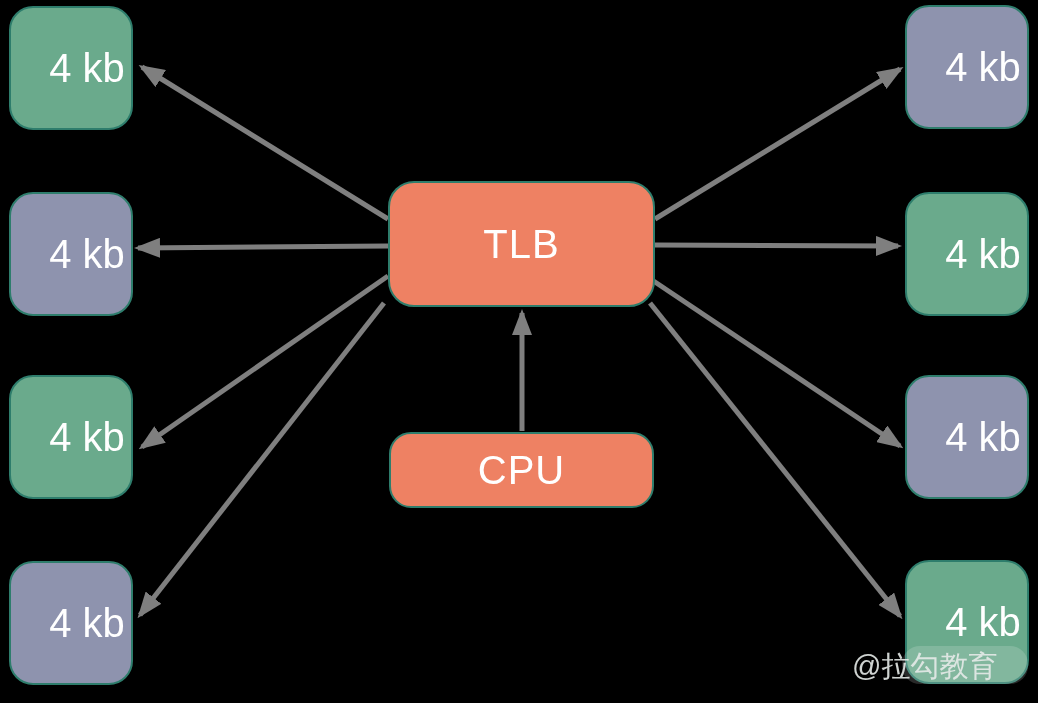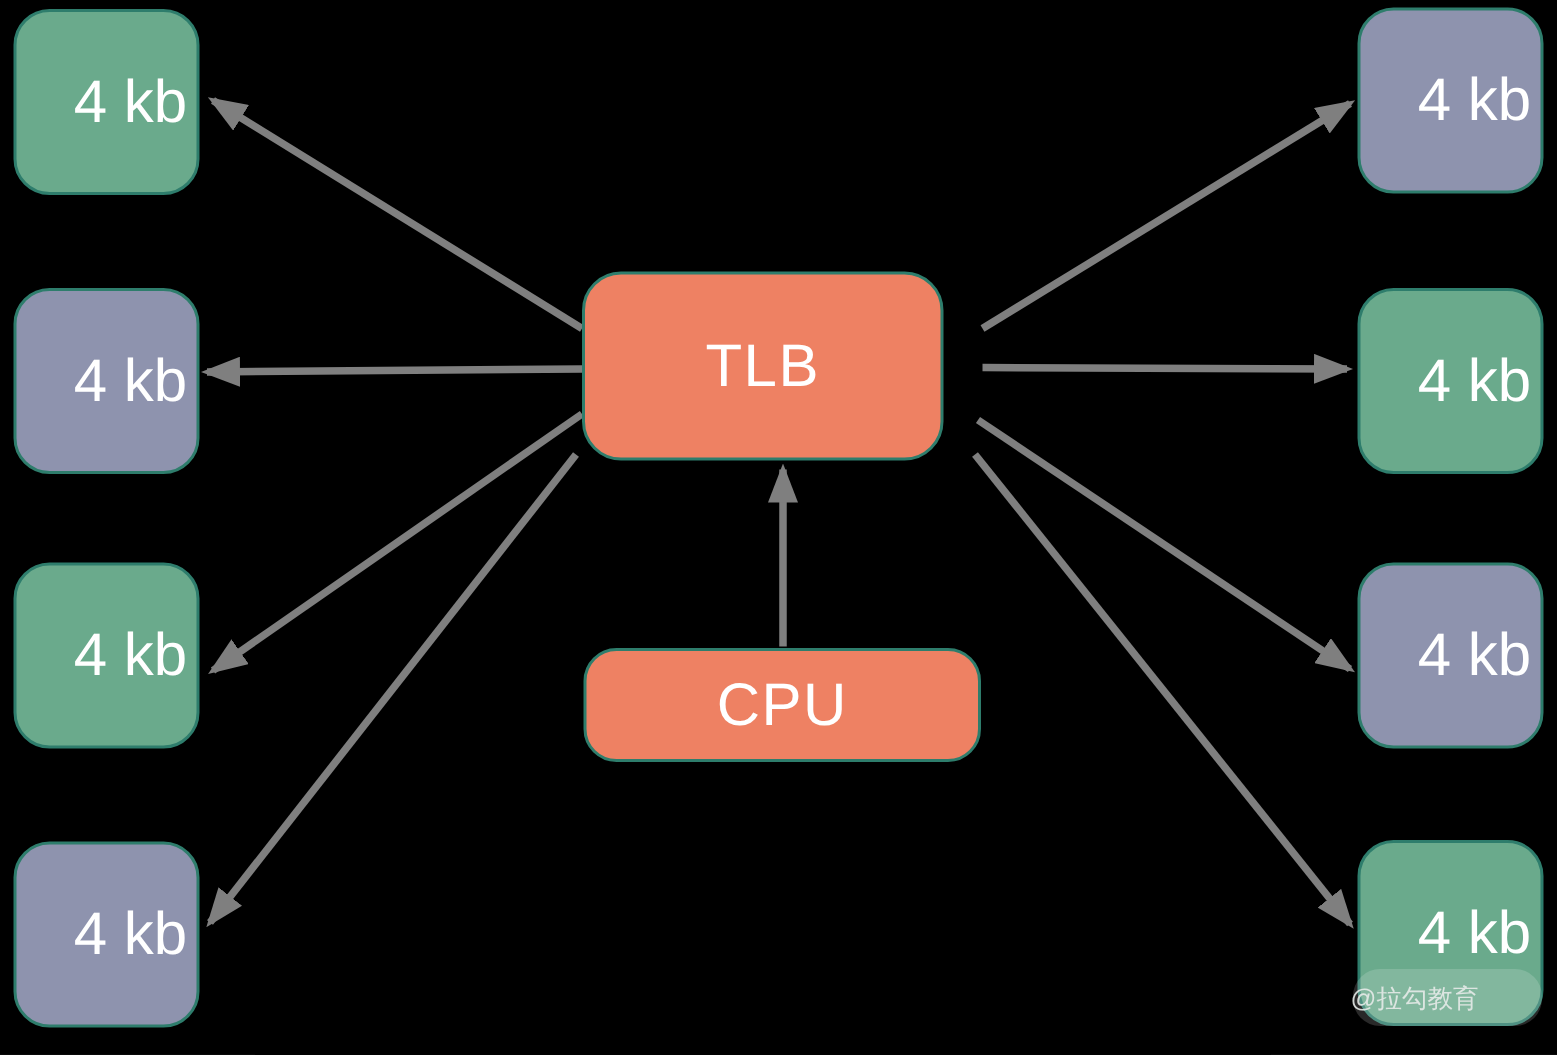--- a/index.html
+++ b/index.html
@@ -15,38 +15,38 @@
   .arrow-layer{position:absolute;left:0;top:0;width:1038px;height:703px;}
   .node{
     position:absolute;display:flex;align-items:center;justify-content:center;
     color:var(--label);border:2px solid var(--border);box-sizing:border-box;
     font-weight:500;
   }
   .page{width:124px;height:124px;border-radius:24px;font-size:40px;padding-left:32px;}
   .page.green{background:var(--green);}
   .page.purple{background:var(--purple);}
   .center{background:var(--orange);border-radius:26px;font-size:40px;letter-spacing:1px;}
-  .tlb{left:388px;top:181px;width:241px;height:126px;}
+  .tlb{left:388px;top:181px;width:267px;height:126px;}
   .cpu{left:389px;top:432px;width:265px;height:76px;border-radius:22px;}
   
   .pos-l1{left:9px;top:6px;}
   .pos-l2{left:9px;top:192px;}
   .pos-l3{left:9px;top:375px;}
   .pos-l4{left:9px;top:561px;}
   .pos-r1{left:905px;top:5px;}
   .pos-r2{left:905px;top:192px;}
   .pos-r3{left:905px;top:375px;}
   .pos-r4{left:905px;top:560px;}
   .watermark-band{
     position:absolute;left:902px;top:646px;width:126px;height:38px;
     border-radius:18px;background:rgba(255,255,255,0.16);
   }
   .watermark-text{
-    position:absolute;left:871px;top:650px;width:144px;height:32px;
-    color:rgba(230,234,232,0.9);font-size:17px;line-height:32px;
+    position:absolute;left:852px;top:650px;width:144px;height:32px;
+    color:rgba(230,234,232,0.9);font-size:29px;line-height:32px;
     text-align:center;white-space:nowrap;
   }
 </style>
 </head>
 <body>
 
 <div class="canvas">
 
   <svg class="arrow-layer" viewBox="0 0 1038 703" xmlns="http://www.w3.org/2000/svg">
     <defs>

